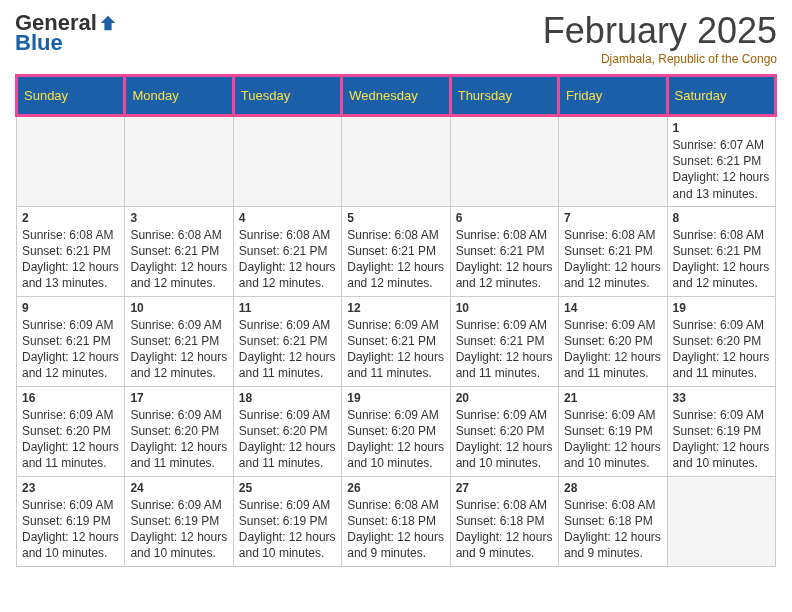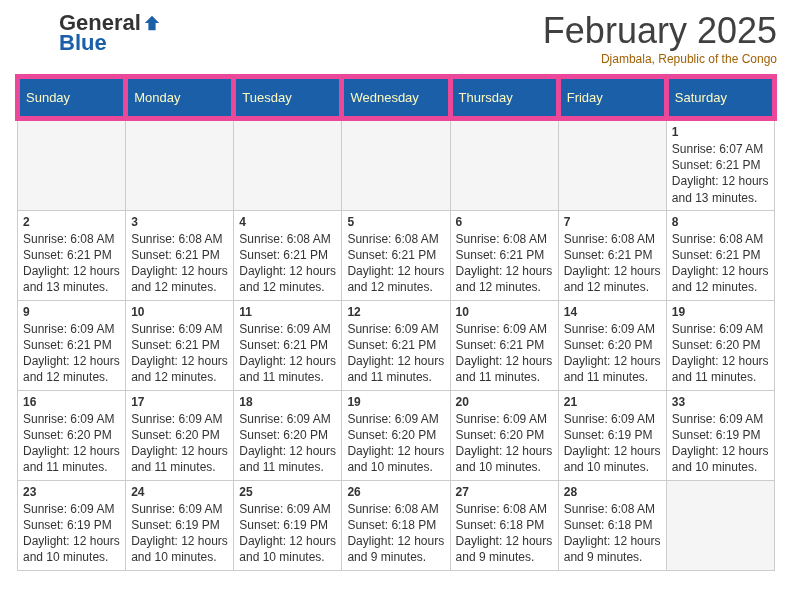--- a/index.html
+++ b/index.html
@@ -13,21 +13,20 @@
     .header {
       display: flex;
       align-items: flex-start;
       justify-content: space-between;
       margin-bottom: 8px;
     }
     .logo {
       display: flex;
       flex-direction: column;
       align-items: flex-start;
-      margin-left: 44px;
     }
     .logo-text {
       display: flex;
       align-items: center;
       font-size: 22px;
       font-weight: bold;
     }
     .logo-general { color: #333; }
     .logo-icon {
       width: 18px;
@@ -46,26 +45,26 @@
       font-size: 12px;
       color: #a16207;
     }
     .calendar {
       width: 100%;
       border-collapse: collapse;
       table-layout: fixed;
     }
     .calendar th {
       background: #1a5fa8;
-      color: #fef9c3;
+      color: #fde047;
       text-align: left;
       padding: 11px 6px;
       font-size: 13px;
       font-weight: normal;
-      border: 5px solid #ec4899;
+      border: 3px solid #ec4899;
     }
     .calendar td {
       border: 1px solid #ccc;
       vertical-align: top;
       padding: 4px 5px;
       height: 90px;
       font-size: 10.5px;
       color: #333;
       background: #fff;
     }

